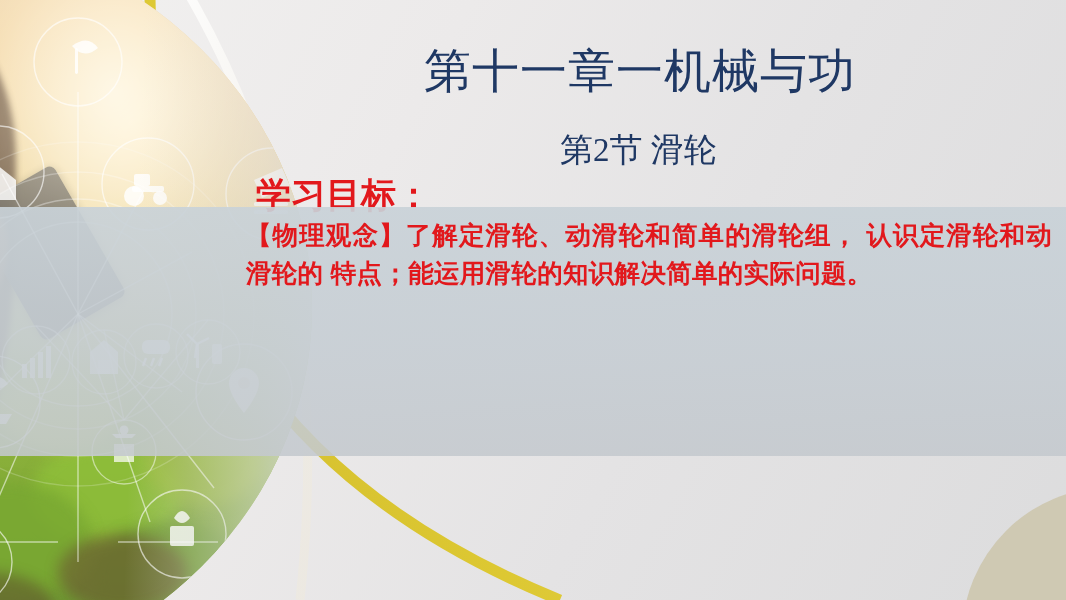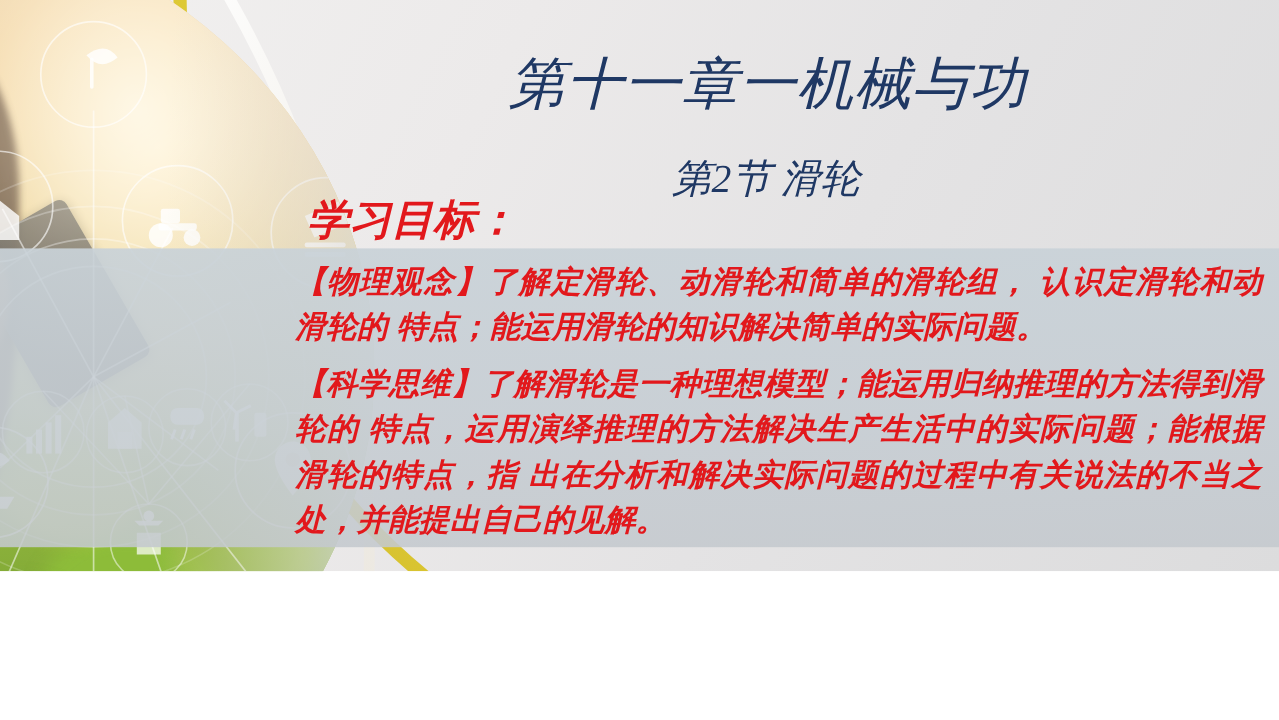--- a/index.html
+++ b/index.html
@@ -8,24 +8,23 @@
     padding: 0;
     background: #ffffff;
   }
   body {
     font-family: "Liberation Serif", "DejaVu Serif", serif;
   }
 
   #slide {
     position: relative;
     width: 1066px;
-    height: 476px;
+    height: 600px;
     overflow: hidden;
     background: linear-gradient(118deg, #f2f1f0 0%, #eceaea 34%, #e4e3e4 62%, #dcdcdd 100%);
-    font-style: italic;
   }
 
   
   .bg-layer { position: absolute; inset: 0; overflow: hidden; pointer-events: none; }
   .bg-layer svg { position: absolute; top: 0; left: 0; width: 1066px; height: 600px; }
 
   
   .tan-circle {
     position: absolute;
     left: 962px;
@@ -140,21 +139,21 @@
     width: 380px;
     text-align: left;
     color: #1f3864;
     font-size: 33px;
     line-height: 1.2;
     white-space: nowrap;
   }
   .goals-label {
     position: absolute;
     left: 256px;
-    top: 163px;
+    top: 175px;
     color: #e2181c;
     font-size: 35px;
     font-weight: bold;
     line-height: 1.2;
     white-space: nowrap;
   }
 
   
   .panel {
     position: absolute;
@@ -354,16 +353,15 @@
   <div class="title">第十一章一机械与功</div>
 
   <div class="subtitle">第2节  滑轮</div>
 
   <div class="goals-label">学习目标：</div>
 
   <div class="panel"></div>
 
   <div class="panel-body">
     <p class="para">【物理观念】了解定滑轮、动滑轮和简单的滑轮组， 认识定滑轮和动滑轮的 特点；能运用滑轮的知识解决简单的实际问题。</p>
-    <p class="para">【科学思维】了解滑轮是一种理想模型；能运用归纳推理的方法得到滑轮的 特点，运用演绎推理的方法解决生产生活中的实际问题；能根据滑轮的特点，指 出在分析和解决实际问题的过程中有关说法的不当之处，并能提出自己的见解。</p>
   </div>
 
 </div>
 
 </body></html>

